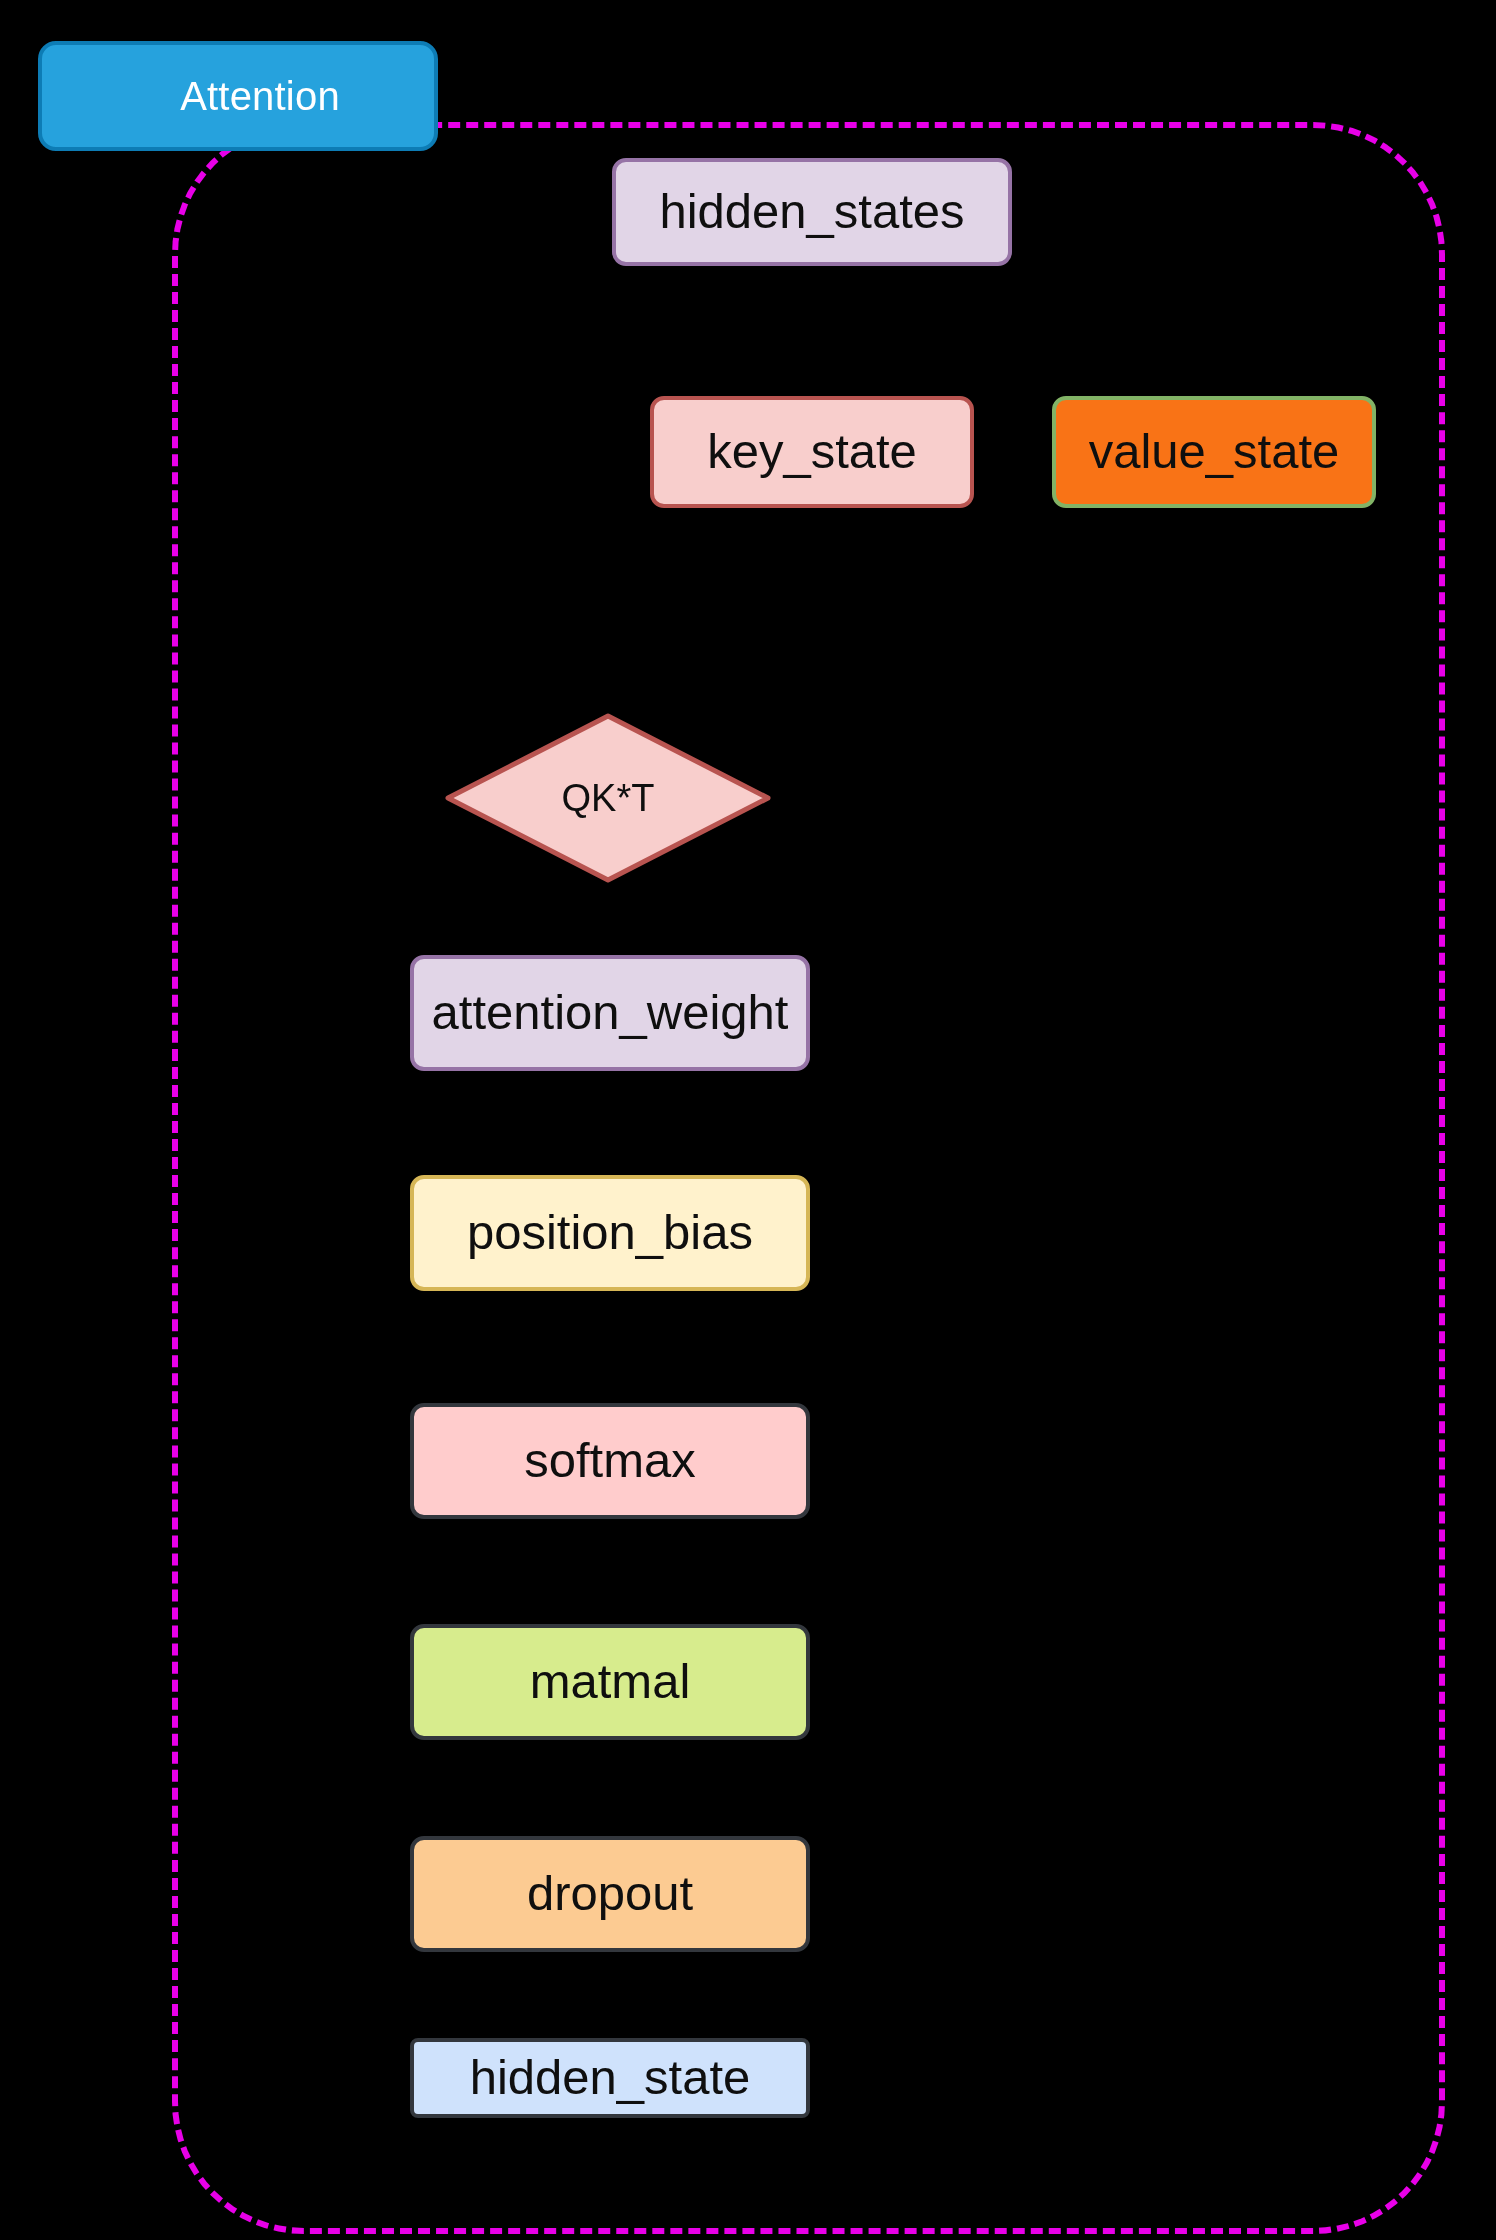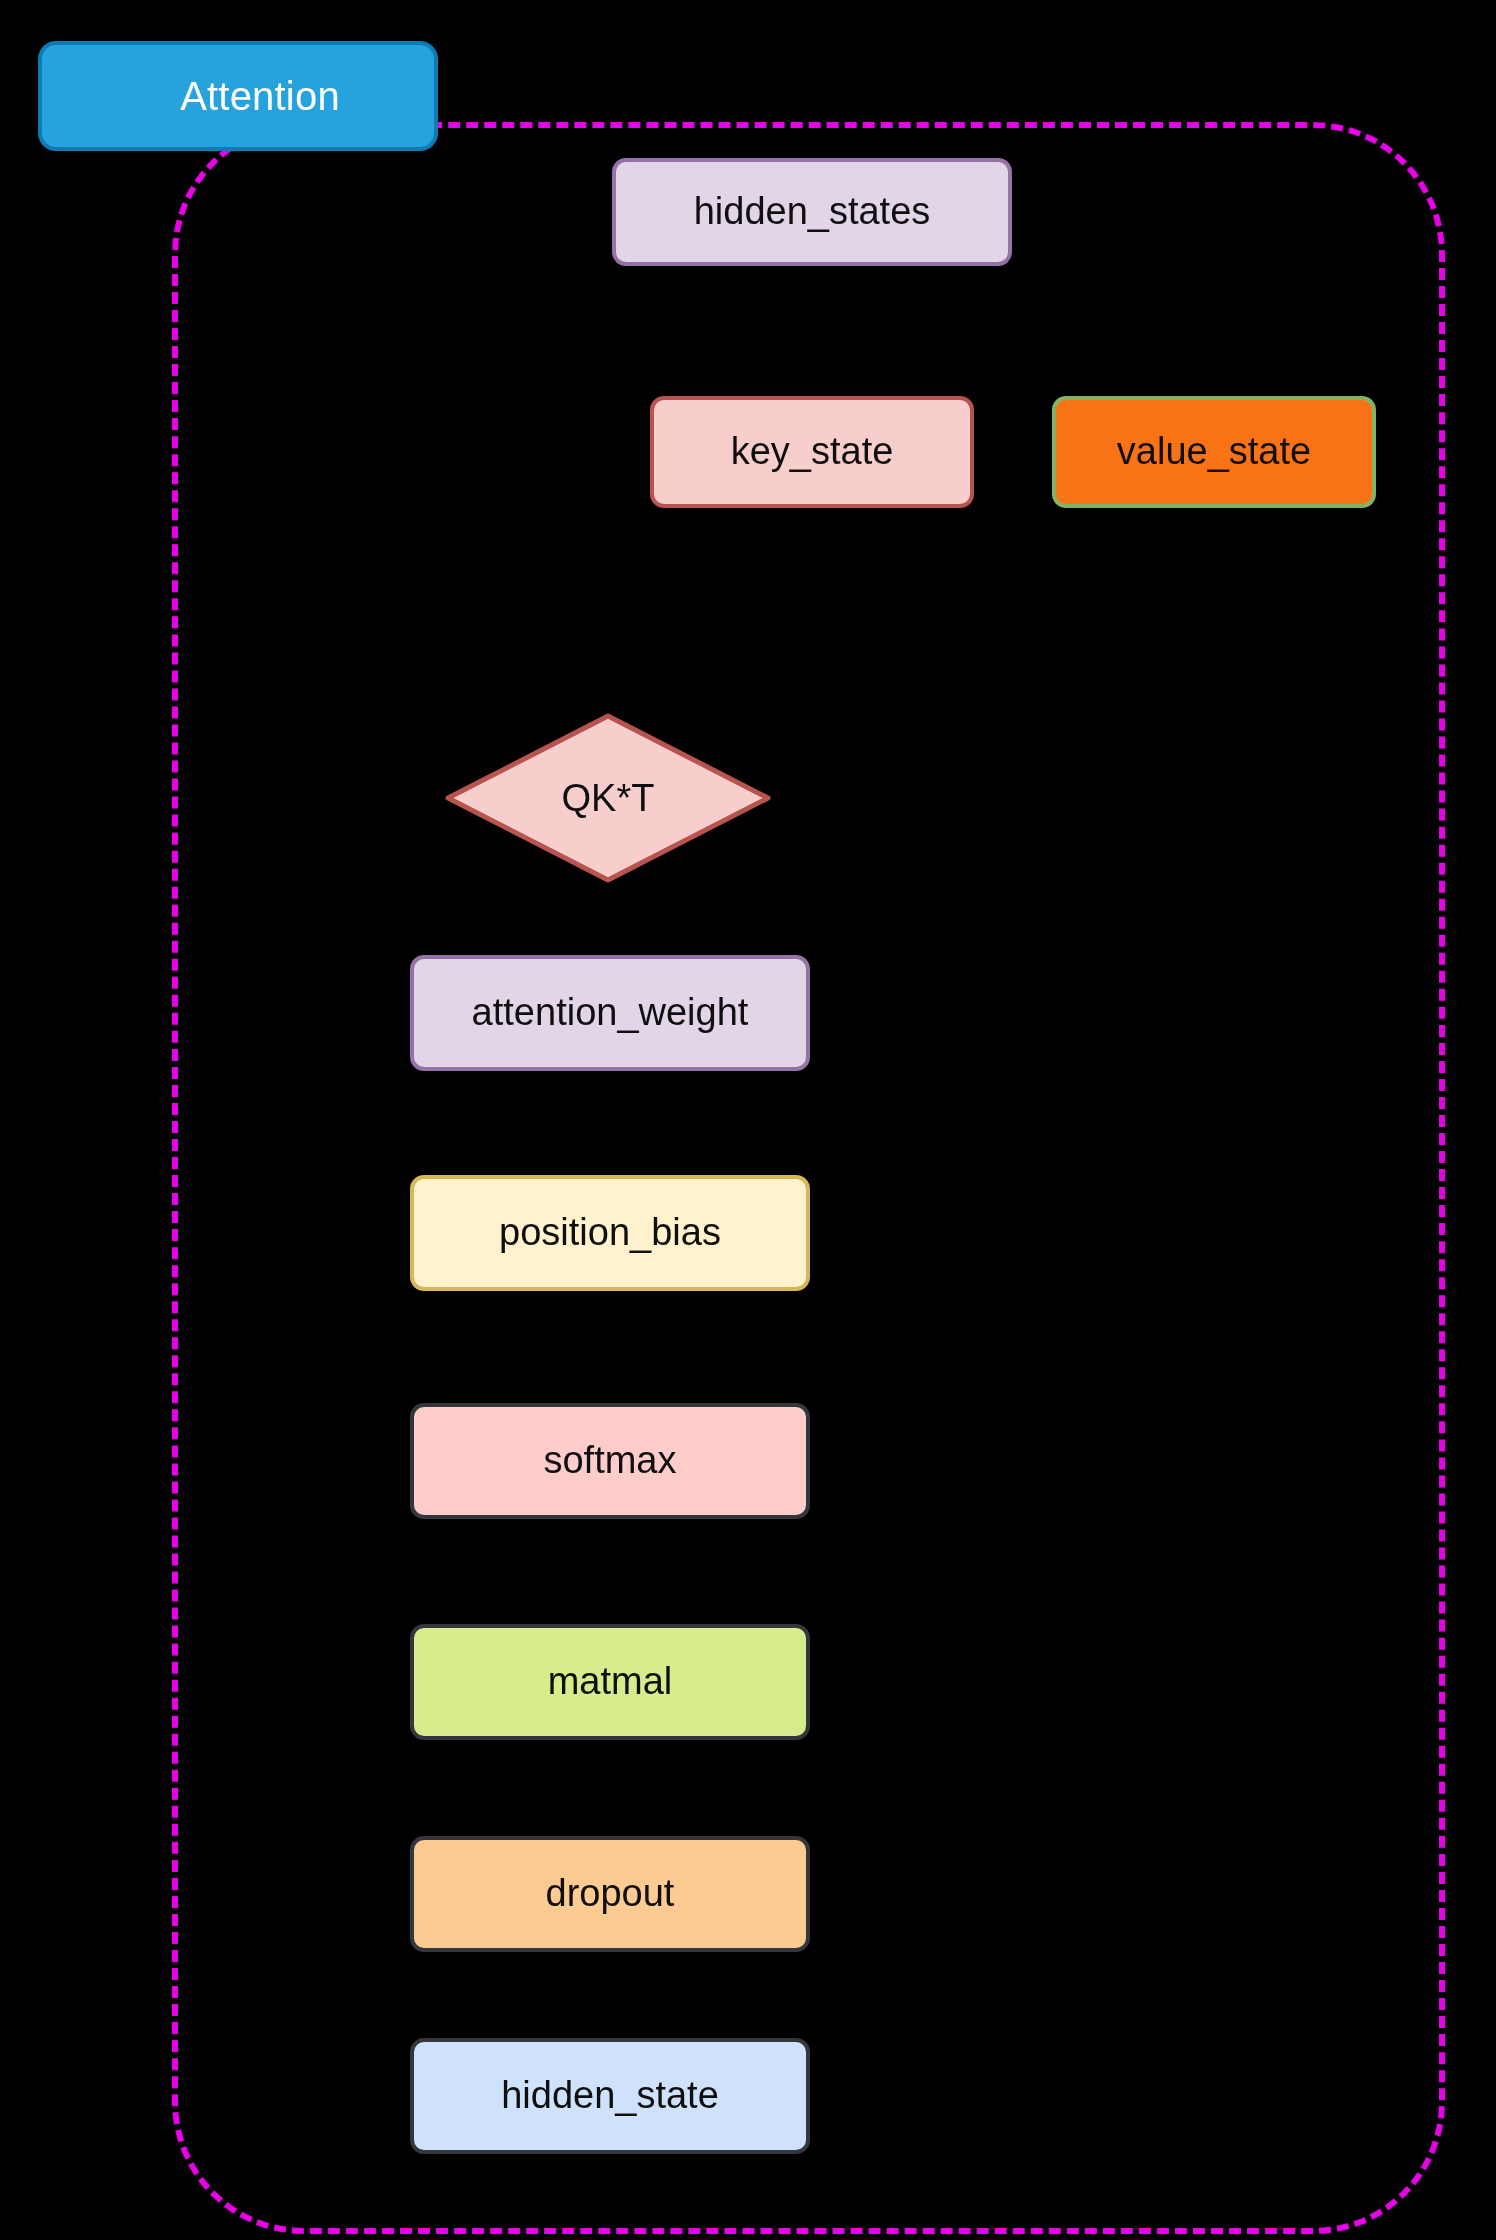--- a/index.html
+++ b/index.html
@@ -60,21 +60,21 @@
   .node {
     position: absolute;
     box-sizing: border-box;
     display: flex;
     align-items: center;
     justify-content: center;
     border-radius: 14px;
     border-width: 4px;
     border-style: solid;
     color: #0f0f0f;
-    font-size: 38px;
+    font-size: 49px;
     text-align: center;
     line-height: 1.1;
     padding: 0 10px;
   }
 
   
   .diamond-wrap {
     position: absolute;
   }
   .diamond-wrap svg {
@@ -140,17 +140,17 @@
   </div>
 
   <div class="node" style="left:410px; top:1624px; width:400px; height:116px; background:#d7ec8d; border-color:#33373d;">
     <span>matmal</span>
   </div>
 
   <div class="node" style="left:410px; top:1836px; width:400px; height:116px; background:#fccb92; border-color:#33373d;">
     <span>dropout</span>
   </div>
 
-  <div class="node" style="left:410px; top:2038px; width:400px; height:116px; background:#cfe2fc; border-color:#33373d;">
+  <div class="node" style="left:410px; top:2038px; width:400px; height:80px; background:#cfe2fc; border-color:#33373d;border-radius:8px;">
     <span>hidden_state</span>
   </div>
 
 </div>
 
 </body></html>

